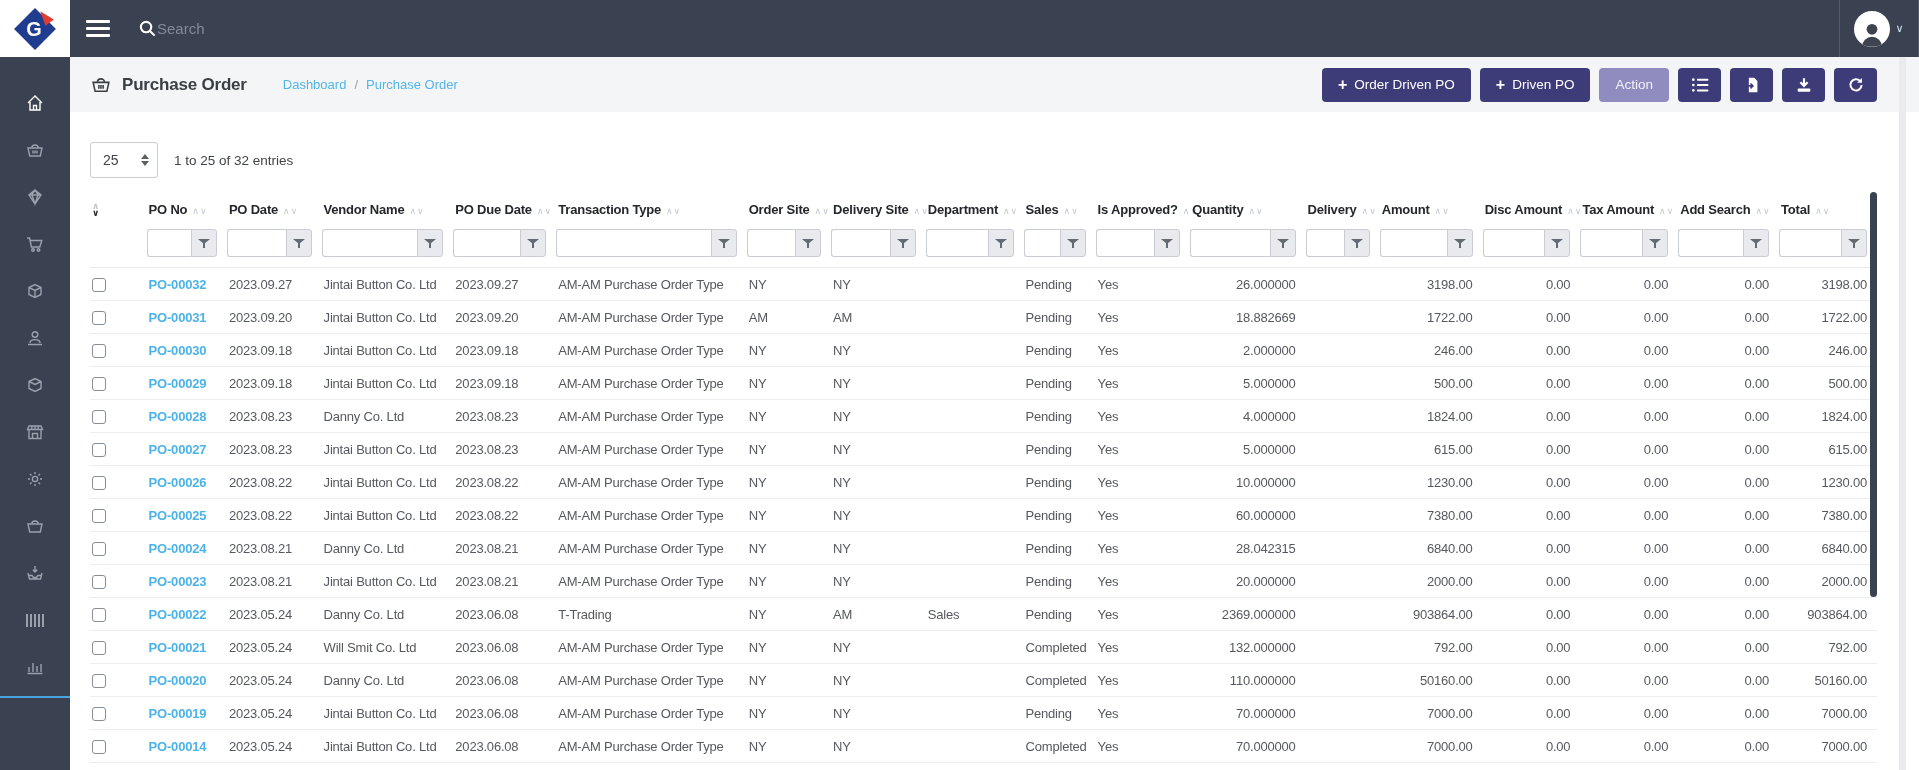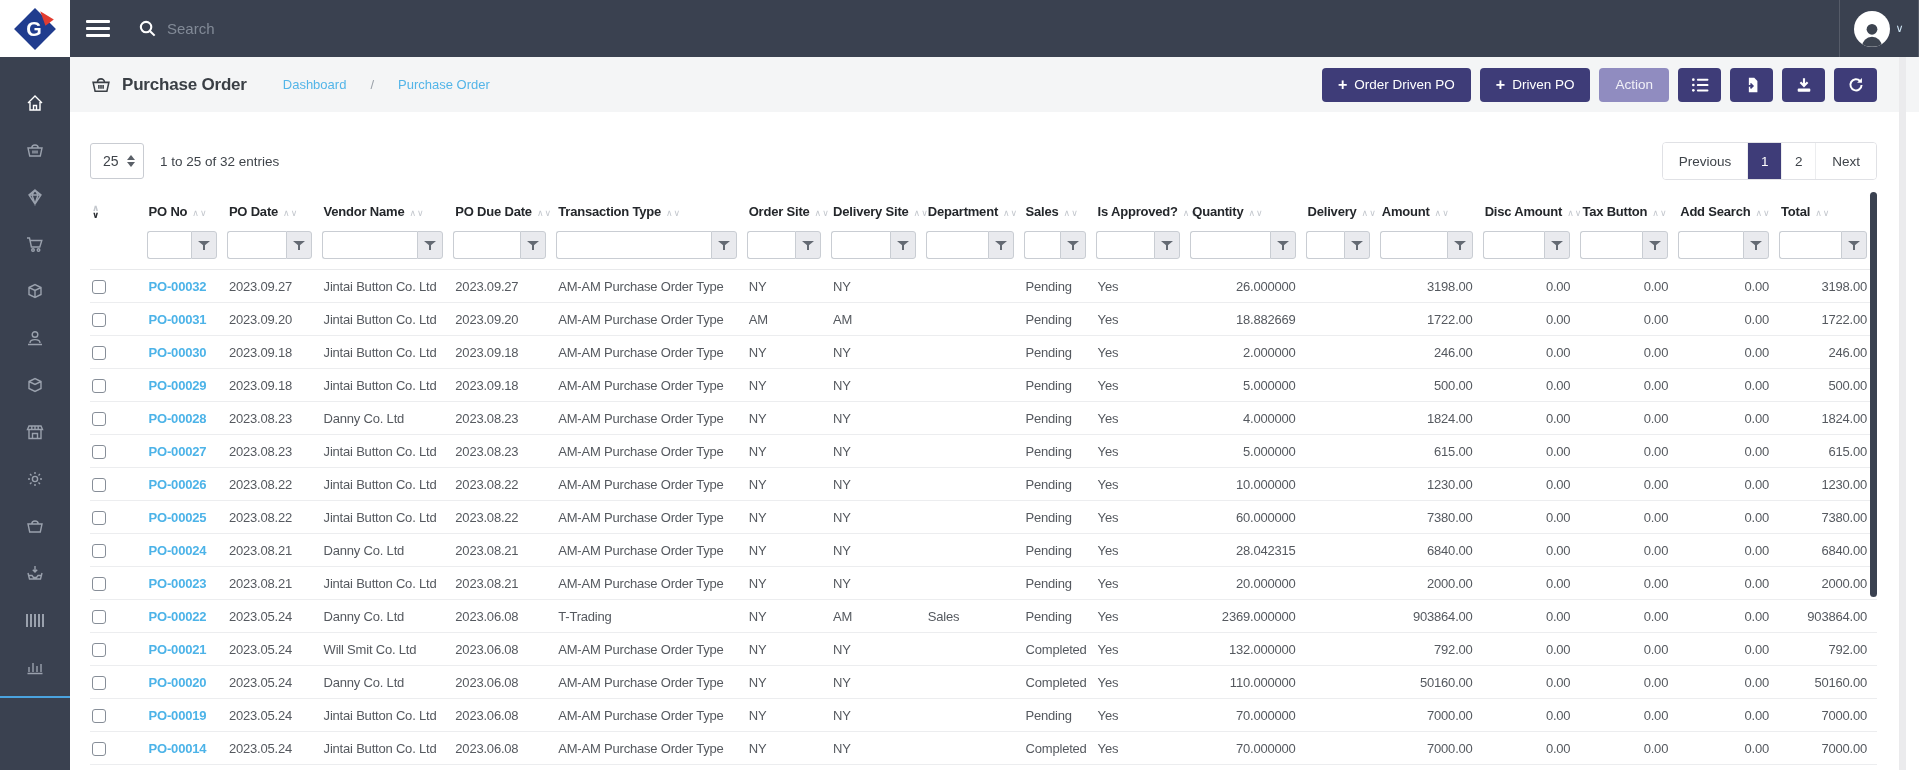--- a/index.html
+++ b/index.html
@@ -5,21 +5,21 @@
   * { margin:0; padding:0; box-sizing:border-box; }
   html,body { width:1919px; height:770px; overflow:hidden; background:#fff;
     font-family:"Liberation Sans","DejaVu Sans",sans-serif; }
 
   
   .navbar { position:absolute; top:0; left:0; width:1919px; height:57px; background:#3a4150;
     display:flex; align-items:center; z-index:30; }
   .logo-box { width:70px; height:57px; background:#fff; display:flex; align-items:center; justify-content:center; }
   .hamburger { margin-left:16px; width:24px; cursor:pointer; }
   .hamburger span { display:block; height:3px; background:#fff; border-radius:1px; margin:4px 0; }
-  .searchwrap { display:flex; align-items:center; margin-left:28px; gap:10px; }
+  .searchwrap { display:flex; align-items:center; margin-left:28px; }
   .search-input { background:transparent; border:none; outline:none; color:#dfe3ea; font-size:15px; width:420px; }
   .search-input::placeholder { color:#828a97; }
   .nav-right { margin-left:auto; display:flex; align-items:center; height:57px; }
   .nav-divider { width:1px; height:57px; background:rgba(255,255,255,.14); }
   .avatar-area { width:78px; height:57px; display:flex; align-items:center; justify-content:center; gap:5px; cursor:pointer; }
   .avatar-circle { width:36px; height:36px; border-radius:50%; background:#fff; overflow:hidden; display:flex; align-items:flex-end; justify-content:center; }
   .chev { color:#cfe6f5; font-size:11px; }
 
   
   .sidebar { position:absolute; top:57px; left:0; width:70px; height:713px; background:#3a4150; z-index:20;
@@ -29,34 +29,34 @@
   .side-item.active svg { stroke:#ffffff; }
   .barcode-glyph { width:18px; height:13px;
     background:repeating-linear-gradient(90deg,#9aa1ad 0 2px,transparent 2px 4px); }
   .side-sep { position:absolute; top:639px; left:0; width:70px; height:2px; background:#4aa3df; }
 
   
   .main { position:absolute; top:57px; left:70px; width:1849px; height:713px; background:#fff; }
   .breadbar { height:55px; background:#f4f5f6; display:flex; align-items:center; padding:0 42px 0 20px; }
   .title-icon { margin-right:10px; display:flex; }
   .page-title { font-size:17px; color:#3a3f45; font-weight:700; letter-spacing:-.2px; }
-  .crumbs { margin-left:36px; font-size:13px; display:flex; gap:24px; align-items:center; }
+  .crumbs { margin-left:36px; font-size:13px; display:flex; gap:8px; align-items:center; }
   .crumb-link { color:#53b5e8; text-decoration:none; cursor:pointer; }
   .crumb-sep { color:#9aa0a8; }
   .bar-buttons { margin-left:auto; display:flex; gap:9px; align-items:center; }
   .btn { height:34px; border:none; border-radius:4px; background:#3e3c78; color:#fff; font-size:13.5px;
     font-family:inherit; padding:0 16px; display:flex; align-items:center; gap:7px; cursor:pointer; font-weight:500; }
   .btn .plus { font-size:16px; font-weight:700; }
   .btn.muted { background:#908cc0; color:#f1f1f8; }
   .btn.iconbtn { width:43px; padding:0; justify-content:center; }
 
   
   .content { padding:30px 42px 0 20px; }
   .controls { display:flex; align-items:center; }
-  .pagesize { width:54px; height:36px; border:1px solid #c9ccd2; border-radius:3px; background:#fff;
+  .pagesize { width:68px; height:36px; border:1px solid #c9ccd2; border-radius:3px; background:#fff;
     display:flex; align-items:center; padding:0 8px 0 12px; font-size:14px; color:#3f444a; cursor:pointer; }
   .spin { margin-left:auto; display:flex; flex-direction:column; gap:2px; }
   .spin i { width:0; height:0; border-left:4px solid transparent; border-right:4px solid transparent; }
   .spin .up { border-bottom:5px solid #5a6068; }
   .spin .dn { border-top:5px solid #5a6068; }
   .entries { margin-left:16px; font-size:13.5px; color:#3f444a; }
   .pager { margin-left:auto; display:flex; border:1px solid #e0e1e5; border-radius:4px; overflow:hidden; }
   .pbtn { min-width:44px; height:36px; background:#fff; border:none; border-left:1px solid #ecedef;
     font-size:13.5px; color:#3f444a; padding:0 16px; cursor:pointer; font-family:inherit; }
   .pbtn:first-child { border-left:none; }
@@ -261,26 +261,20 @@
   <div class="content">
     <div class="controls">
       <div class="pagesize">
         <span>25</span>
         <span class="spin">
             <i class="up"></i>
             <i class="dn"></i>
           </span>
       </div>
       <span class="entries">1 to 25 of 32 entries</span>
-      <div class="pager">
-        <button class="pbtn">Previous</button>
-        <button class="pbtn num active">1</button>
-        <button class="pbtn num">2</button>
-        <button class="pbtn">Next</button>
-      </div>
     </div>
 
     <table>
       <colgroup>
           <col style="width: 55px;">
           <col style="width: 78px;">
           <col style="width: 92px;">
           <col style="width: 128px;">
           <col style="width: 100px;">
           <col style="width: 185px;">
@@ -312,21 +306,21 @@
             <th><span>Transaction Type</span><span class="sorticons">∧∨</span></th>
             <th><span>Order Site</span><span class="sorticons">∧∨</span></th>
             <th><span>Delivery Site</span><span class="sorticons">∧∨</span></th>
             <th><span>Department</span><span class="sorticons">∧∨</span></th>
             <th><span>Sales</span><span class="sorticons">∧∨</span></th>
             <th><span>Is Approved?</span><span class="sorticons">∧∨</span></th>
             <th><span>Quantity</span><span class="sorticons">∧∨</span></th>
             <th><span>Delivery</span><span class="sorticons">∧∨</span></th>
             <th><span>Amount</span><span class="sorticons">∧∨</span></th>
             <th><span>Disc Amount</span><span class="sorticons">∧∨</span></th>
-            <th><span>Tax Button</span><span class="sorticons">∧∨</span></th>
+            <th><span>Tax Amount</span><span class="sorticons">∧∨</span></th>
             <th><span>Add Search</span><span class="sorticons">∧∨</span></th>
             <th><span>Total</span><span class="sorticons">∧∨</span></th>
           </tr>
         <tr>
             <td class="ftd"></td>
             <td class="ftd">
               <div class="fgroup">
                 <input class="finput" style="">
                 <button class="fbtn">
                   <span class="funnel"></span>

